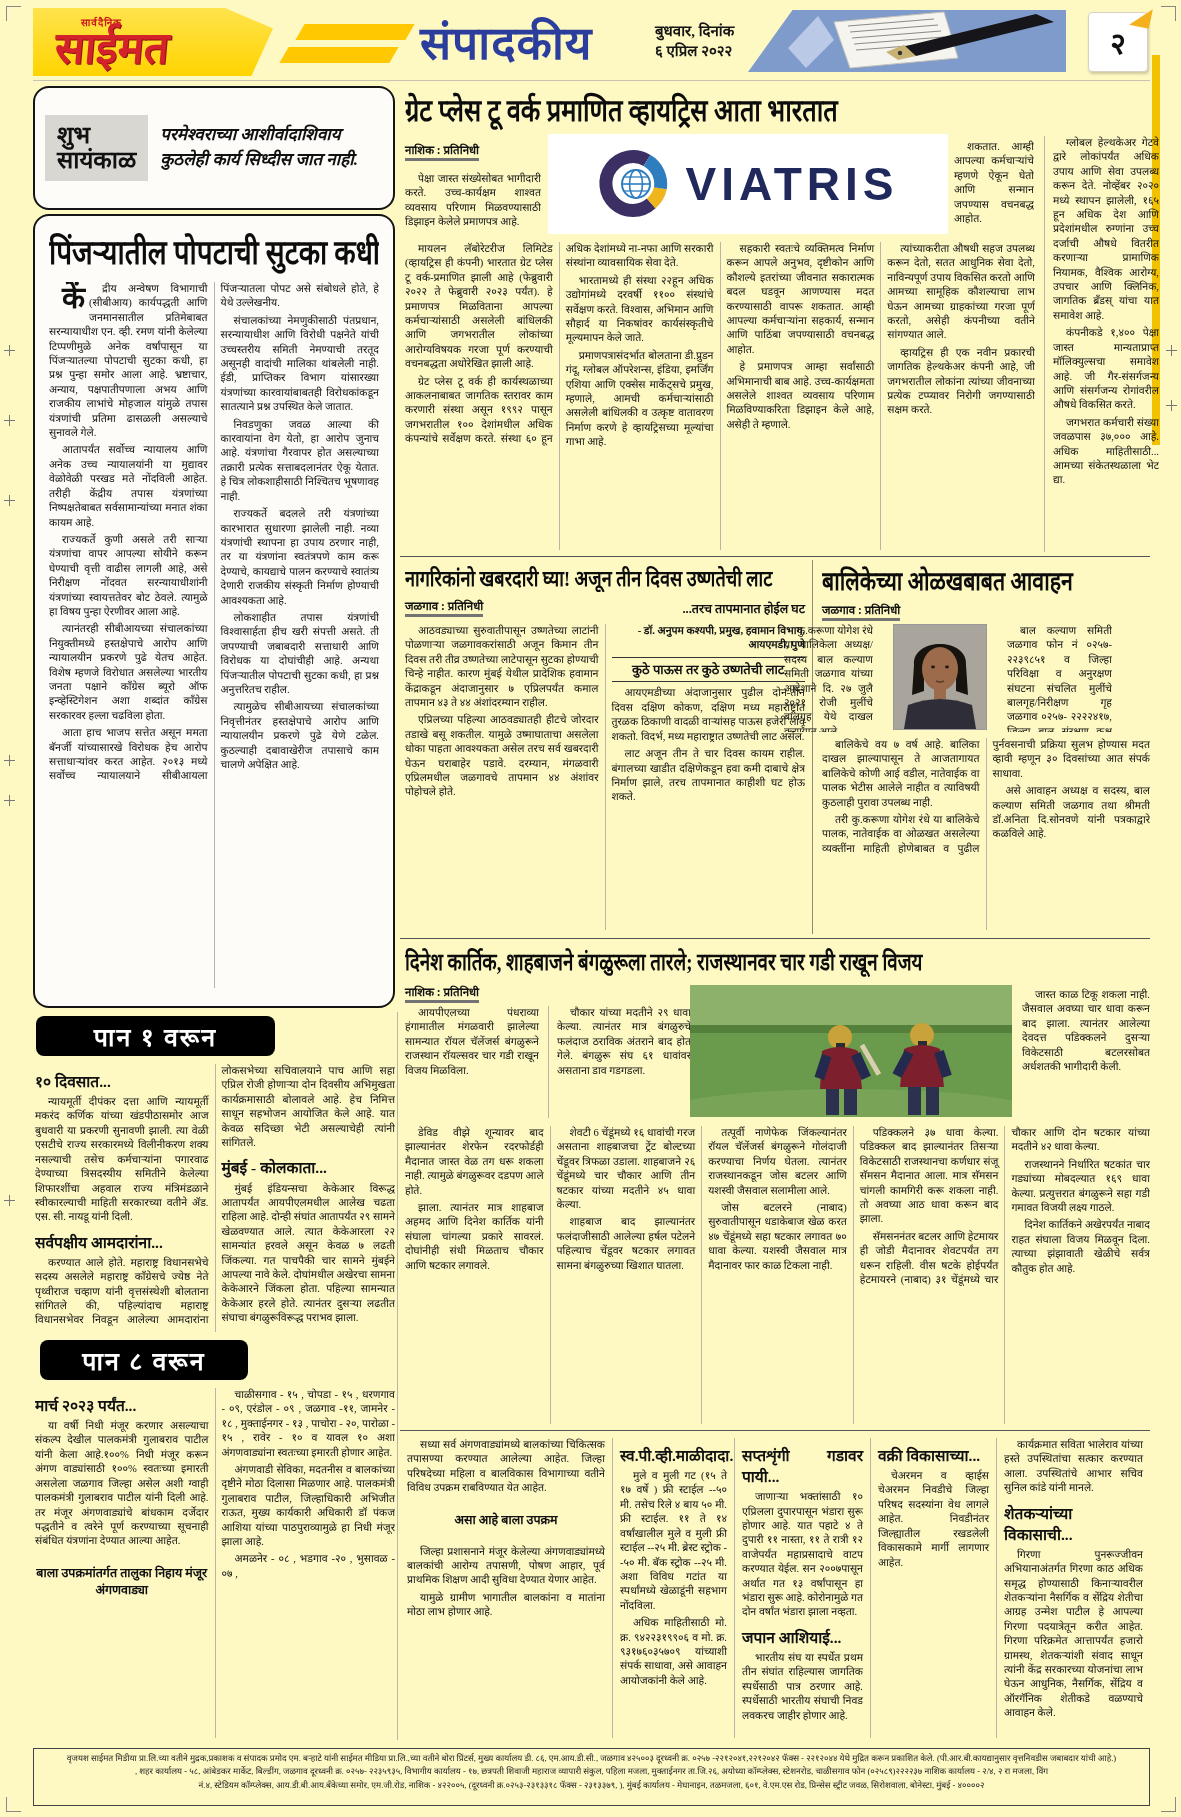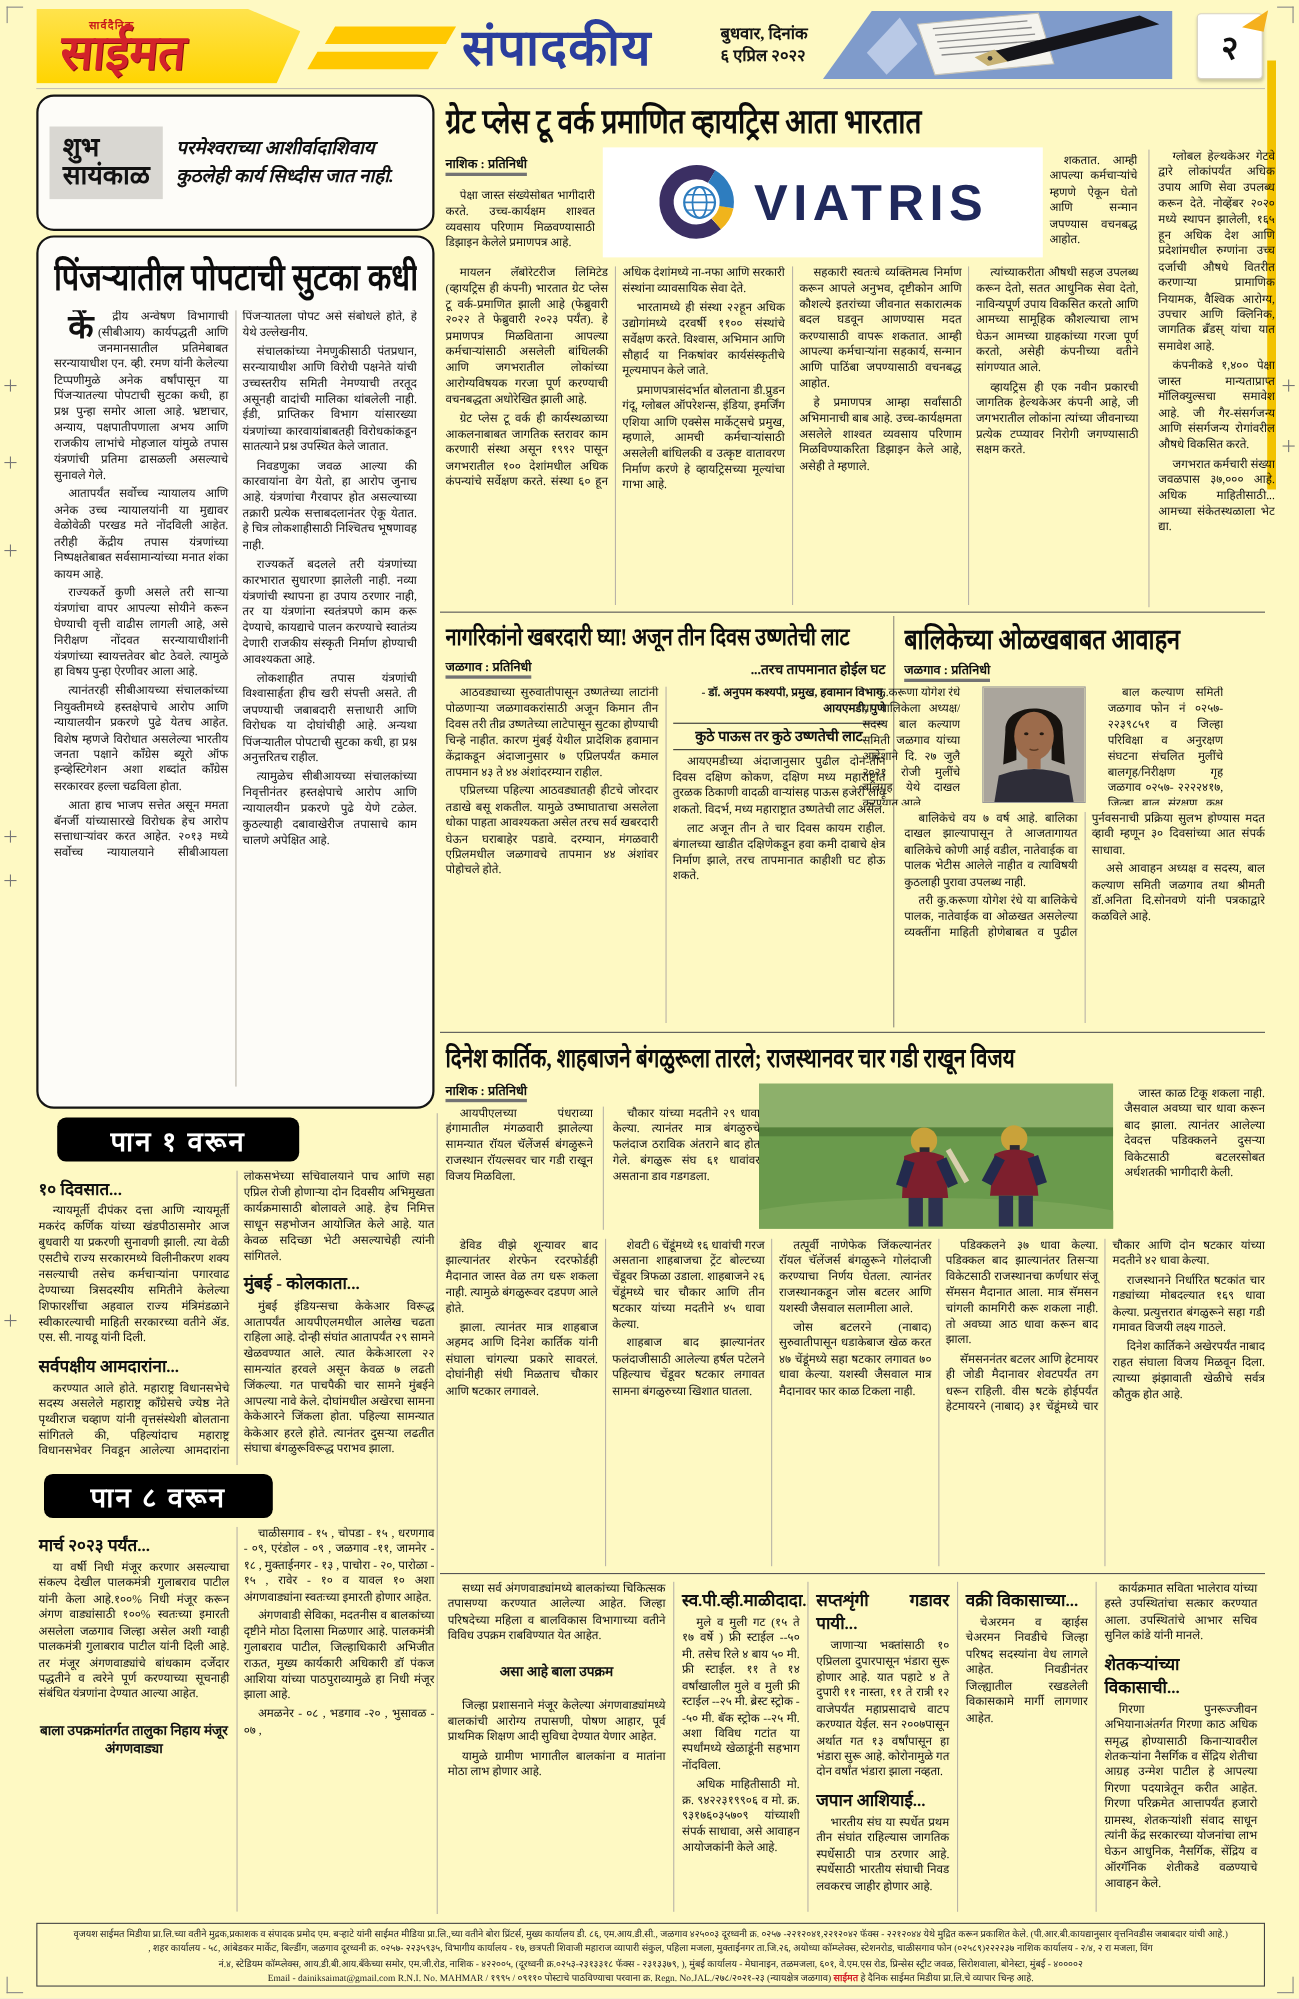--- a/index.html
+++ b/index.html
@@ -302,21 +302,21 @@
       <p class="para">जोस बटलरने (नाबाद) सुरुवातीपासून धडाकेबाज खेळ करत ४७ चेंडूंमध्ये सहा षटकार लगावत ७० धावा केल्या. यशस्वी जैसवाल मात्र मैदानावर फार काळ टिकला नाही.</p>
       <p class="para">पडिक्कलने ३७ धावा केल्या. पडिक्कल बाद झाल्यानंतर तिसऱ्या विकेटसाठी राजस्थानचा कर्णधार संजू सॅमसन मैदानात आला. मात्र सॅमसन चांगली कामगिरी करू शकला नाही. तो अवघ्या आठ धावा करून बाद झाला.</p>
       <p class="para">सॅमसननंतर बटलर आणि हेटमायर ही जोडी मैदानावर शेवटपर्यंत तग धरून राहिली. वीस षटके होईपर्यंत हेटमायरने (नाबाद) ३१ चेंडूंमध्ये चार चौकार आणि दोन षटकार यांच्या मदतीने ४२ धावा केल्या.</p>
       <p class="para">राजस्थानने निर्धारित षटकांत चार गड्यांच्या मोबदल्यात १६९ धावा केल्या. प्रत्युत्तरात बंगळुरूने सहा गडी गमावत विजयी लक्ष्य गाठले.</p>
       <p class="para">दिनेश कार्तिकने अखेरपर्यंत नाबाद राहत संघाला विजय मिळवून दिला. त्याच्या झंझावाती खेळीचे सर्वत्र कौतुक होत आहे.</p>
     </div>
 
   <div class="abs hrule" style="left:400px;top:1430px;width:750px;"></div>
   <div class="abs vrule" style="left:397px;top:1012px;height:728px;background:#b9b4a8;"></div>
 
-  <div class="abs banner" style="left:52px;top:1016px;width:220px;">पान १ वरून</div>
+  <div class="abs banner" style="left:36px;top:1016px;width:239px;">पान १ वरून</div>
   <div class="abs body cols2" style="left:35px;top:1064px;width:360px;height:268px;">
     <h3 class="subhead">१० दिवसात...</h3>
     <p class="para">न्यायमूर्ती दीपंकर दत्ता आणि न्यायमूर्ती मकरंद कर्णिक यांच्या खंडपीठासमोर आज बुधवारी या प्रकरणी सुनावणी झाली. त्या वेळी एसटीचे राज्य सरकारमध्ये विलीनीकरण शक्य नसल्याची तसेच कर्मचाऱ्यांना पगारवाढ देण्याच्या त्रिसदस्यीय समितीने केलेल्या शिफारशींचा अहवाल राज्य मंत्रिमंडळाने स्वीकारल्याची माहिती सरकारच्या वतीने ॲड. एस. सी. नायडू यांनी दिली.</p>
     <h3 class="subhead">सर्वपक्षीय आमदारांना...</h3>
     <p class="para">करण्यात आले होते. महाराष्ट्र विधानसभेचे सदस्य असलेले महाराष्ट्र काँग्रेसचे ज्येष्ठ नेते पृथ्वीराज चव्हाण यांनी वृत्तसंस्थेशी बोलताना सांगितले की, पहिल्यांदाच महाराष्ट्र विधानसभेवर निवडून आलेल्या आमदारांना लोकसभेच्या सचिवालयाने पाच आणि सहा एप्रिल रोजी होणाऱ्या दोन दिवसीय अभिमुखता कार्यक्रमासाठी बोलावले आहे. हेच निमित्त साधून सहभोजन आयोजित केले आहे. यात केवळ सदिच्छा भेटी असल्याचेही त्यांनी सांगितले.</p>
     <h3 class="subhead">मुंबई - कोलकाता...</h3>
     <p class="para">मुंबई इंडियन्सचा केकेआर विरूद्ध आतापर्यंत आयपीएलमधील आलेख चढता राहिला आहे. दोन्ही संघांत आतापर्यंत २९ सामने खेळवण्यात आले. त्यात केकेआरला २२ सामन्यांत हरवले असून केवळ ७ लढती जिंकल्या. गत पाचपैकी चार सामने मुंबईने आपल्या नावे केले. दोघांमधील अखेरचा सामना केकेआरने जिंकला होता. पहिल्या सामन्यात केकेआर हरले होते. त्यानंतर दुसऱ्या लढतीत संघाचा बंगळुरूविरूद्ध पराभव झाला.</p>
   </div>
 
   <div class="abs banner" style="left:40px;top:1340px;width:208px;">पान ८ वरून</div>
@@ -375,18 +375,15 @@
       <div>
           <p class="para">गिरणा पुनरूज्जीवन अभियानाअंतर्गत गिरणा काठ अधिक समृद्ध होण्यासाठी किनाऱ्यावरील शेतकऱ्यांना नैसर्गिक व सेंद्रिय शेतीचा आग्रह उन्मेश पाटील हे आपल्या गिरणा पदयात्रेतून करीत आहेत. गिरणा परिक्रमेत आत्तापर्यंत हजारो ग्रामस्थ, शेतकऱ्यांशी संवाद साधून त्यांनी केंद्र सरकारच्या योजनांचा लाभ घेऊन आधुनिक, नैसर्गिक, सेंद्रिय व ऑरगॅनिक शेतीकडे वळण्याचे आवाहन केले.</p>
         </div>
     </div>
   </div>
 
   <div class="abs footer">
     <div>वृजयश साईमत मिडीया प्रा.लि.च्या वतीने मुद्रक,प्रकाशक व संपादक प्रमोद एम. बऱ्हाटे यांनी साईमत मीडिया प्रा.लि.,च्या वतीने बोरा प्रिंटर्स, मुख्य कार्यालय डी. ८६, एम.आय.डी.सी., जळगाव ४२५००३ दूरध्वनी क्र. ०२५७ -२२१२०४१,२२१२०४२ फॅक्स - २२१२०४४ येथे मुद्रित करून प्रकाशित केले. (पी.आर.बी.कायद्यानुसार वृत्तनिवडीस जबाबदार यांची आहे.)</div>
     <div>, शहर कार्यालय - ५८, आंबेडकर मार्केट, बिल्डींग, जळगाव दूरध्वनी क्र. ०२५७- २२३५९३५, विभागीय कार्यालय - १७, छत्रपती शिवाजी महाराज व्यापारी संकुल, पहिला मजला, मुक्ताईनगर ता.जि.२६, अयोध्या कॉम्प्लेक्स, स्टेशनरोड, चाळीसगाव फोन (०२५८९)२२२२३७ नाशिक कार्यालय - २/४, २ रा मजला, विंग</div>
     <div>नं.४, स्टेडियम कॉम्प्लेक्स, आय.डी.बी.आय.बँकेच्या समोर, एम.जी.रोड, नाशिक - ४२२००५, (दूरध्वनी क्र.०२५३-२३१३३१८ फॅक्स - २३१३३७९, ), मुंबई कार्यालय - मेघानाइन, तळमजला, ६०१, वे.एम.एस रोड, प्रिन्सेस स्ट्रीट जवळ, सिरोशवाला, बोनेस्टा, मुंबई - ४००००२</div>
-    <div>
-      <span>Email - dainiksaimat@gmail.com R.N.I. No. MAHMAR / १९९५ / ०९११० पोस्टाचे पाठविण्याचा परवाना क्र. Regn. No.JAL./२७८/२०२१-२३ (न्यायक्षेत्र जळगाव) </span><span class="brand-red">साईमत</span><span> हे दैनिक साईमत मिडीया प्रा.लि.चे व्यापार चिन्ह आहे.</span>
-    </div>
   </div>
 
 </div>
 
 </body></html>

